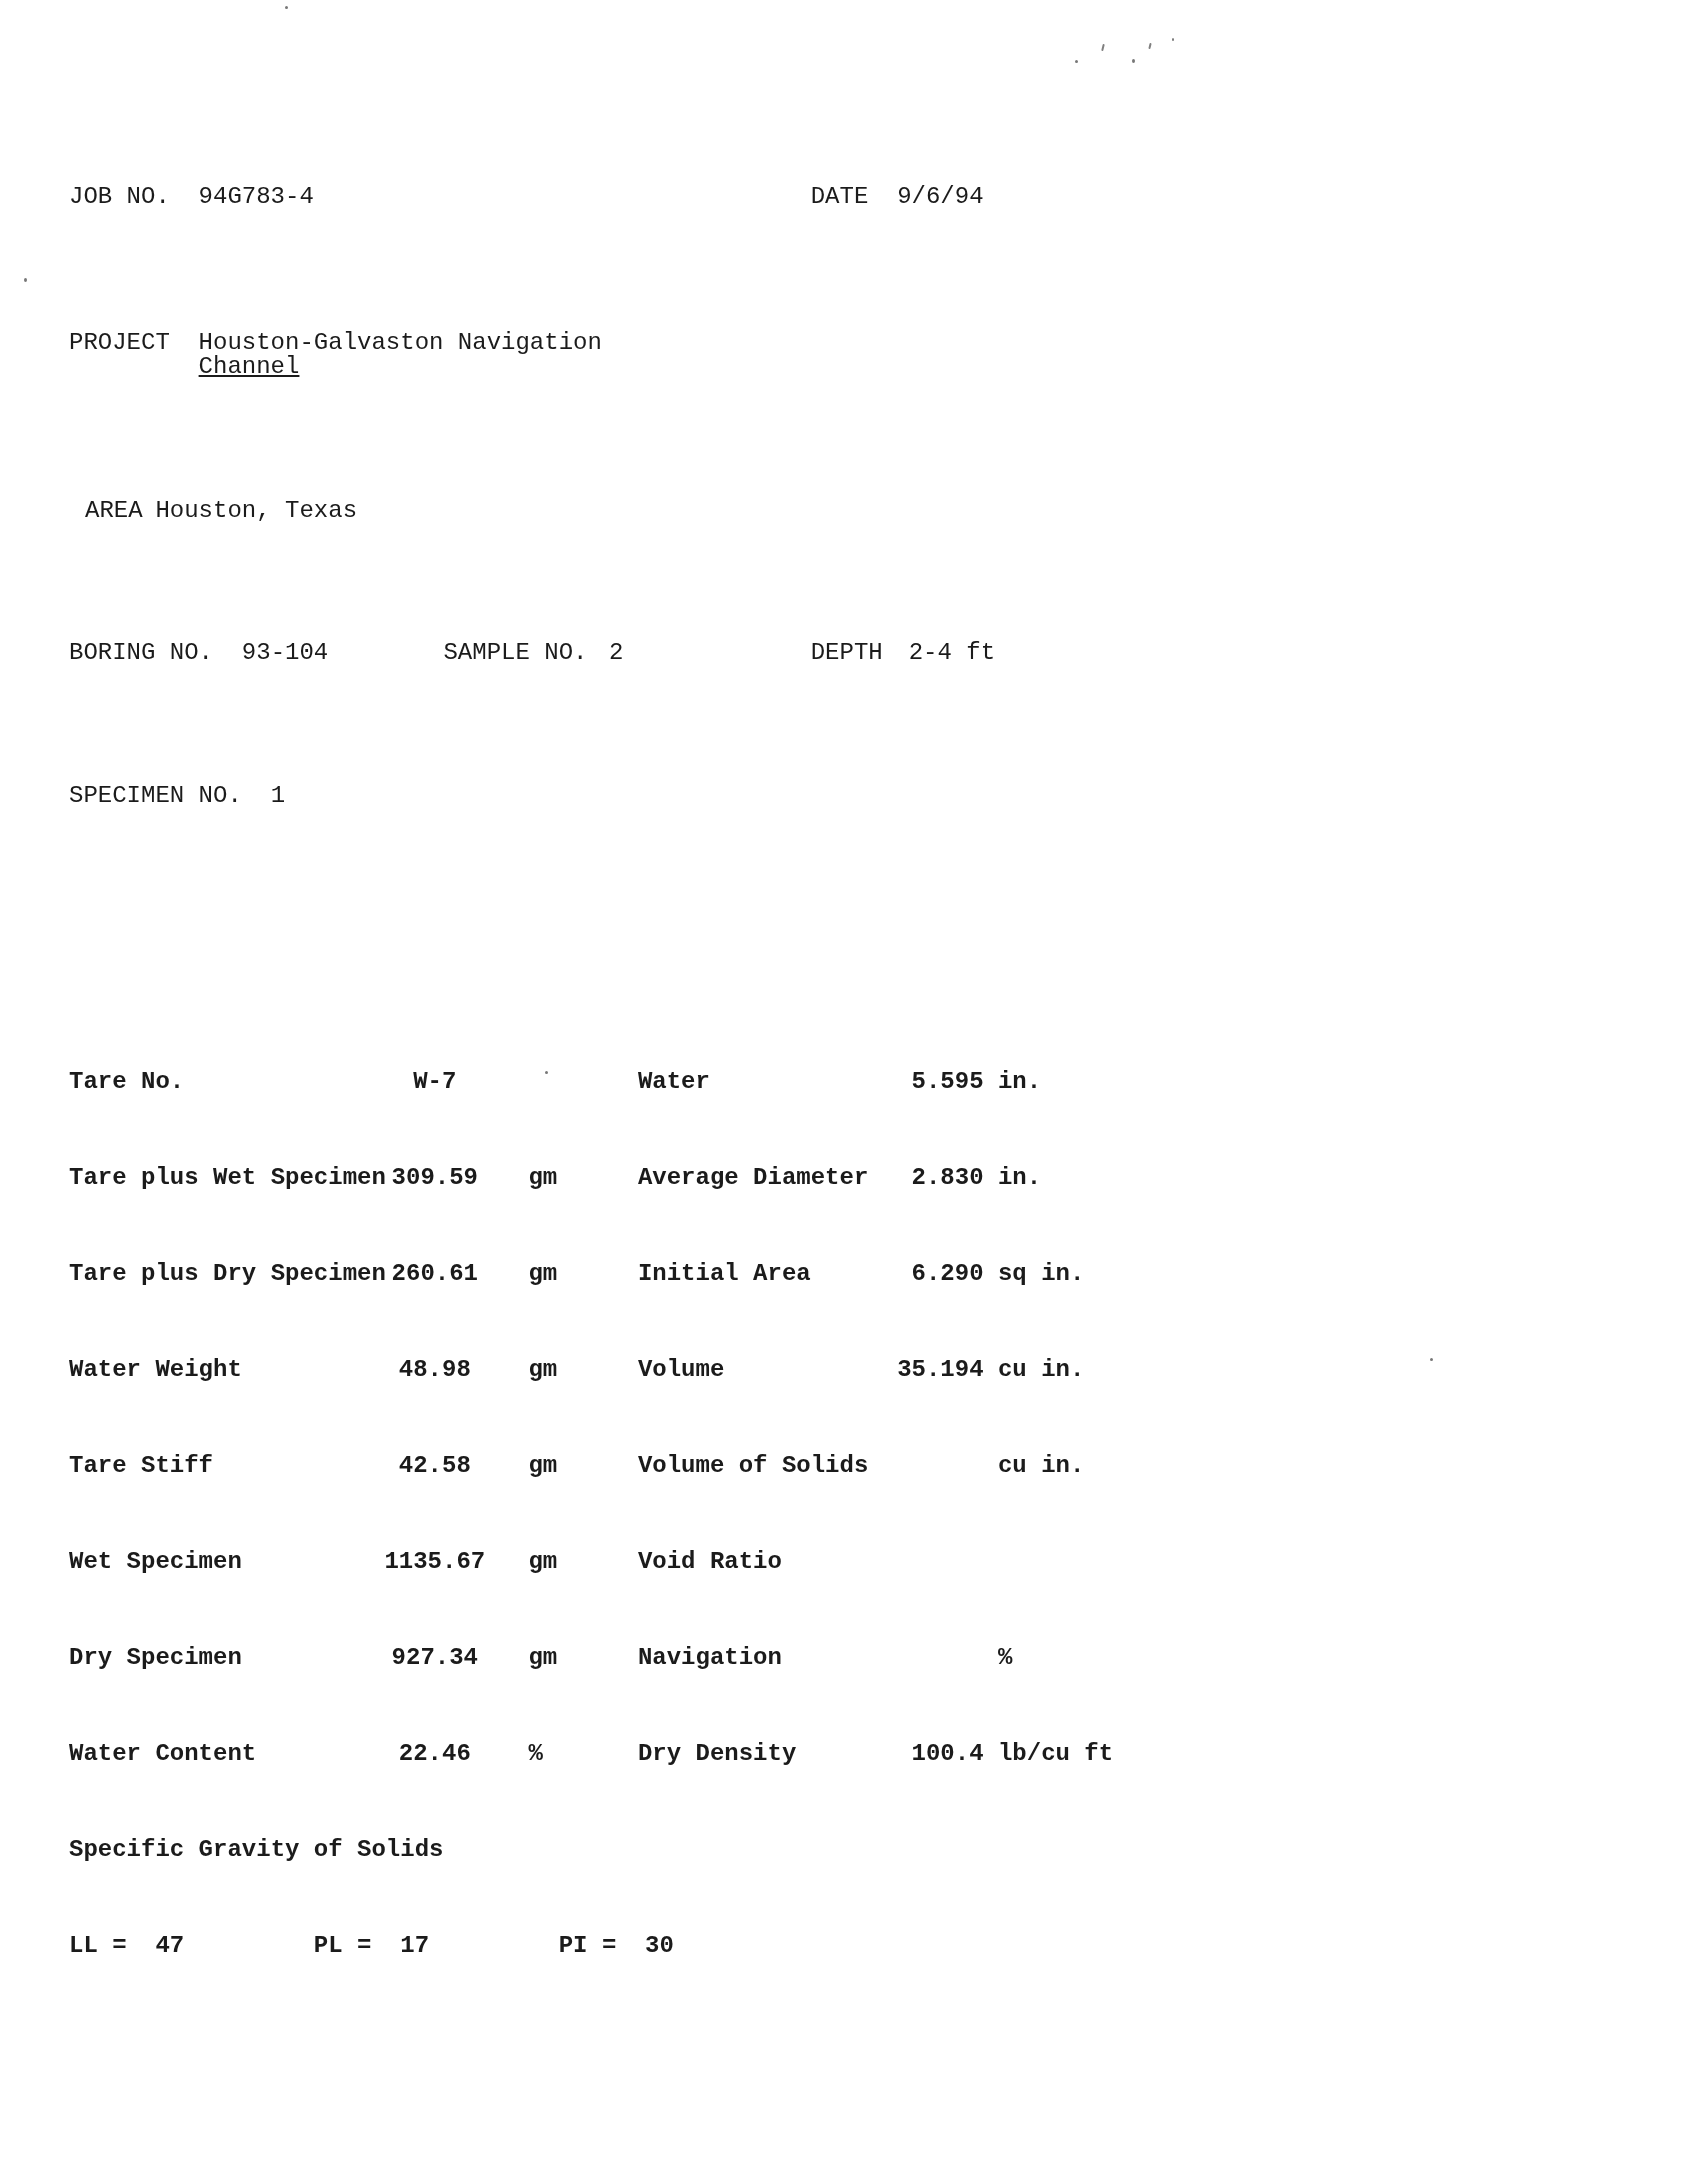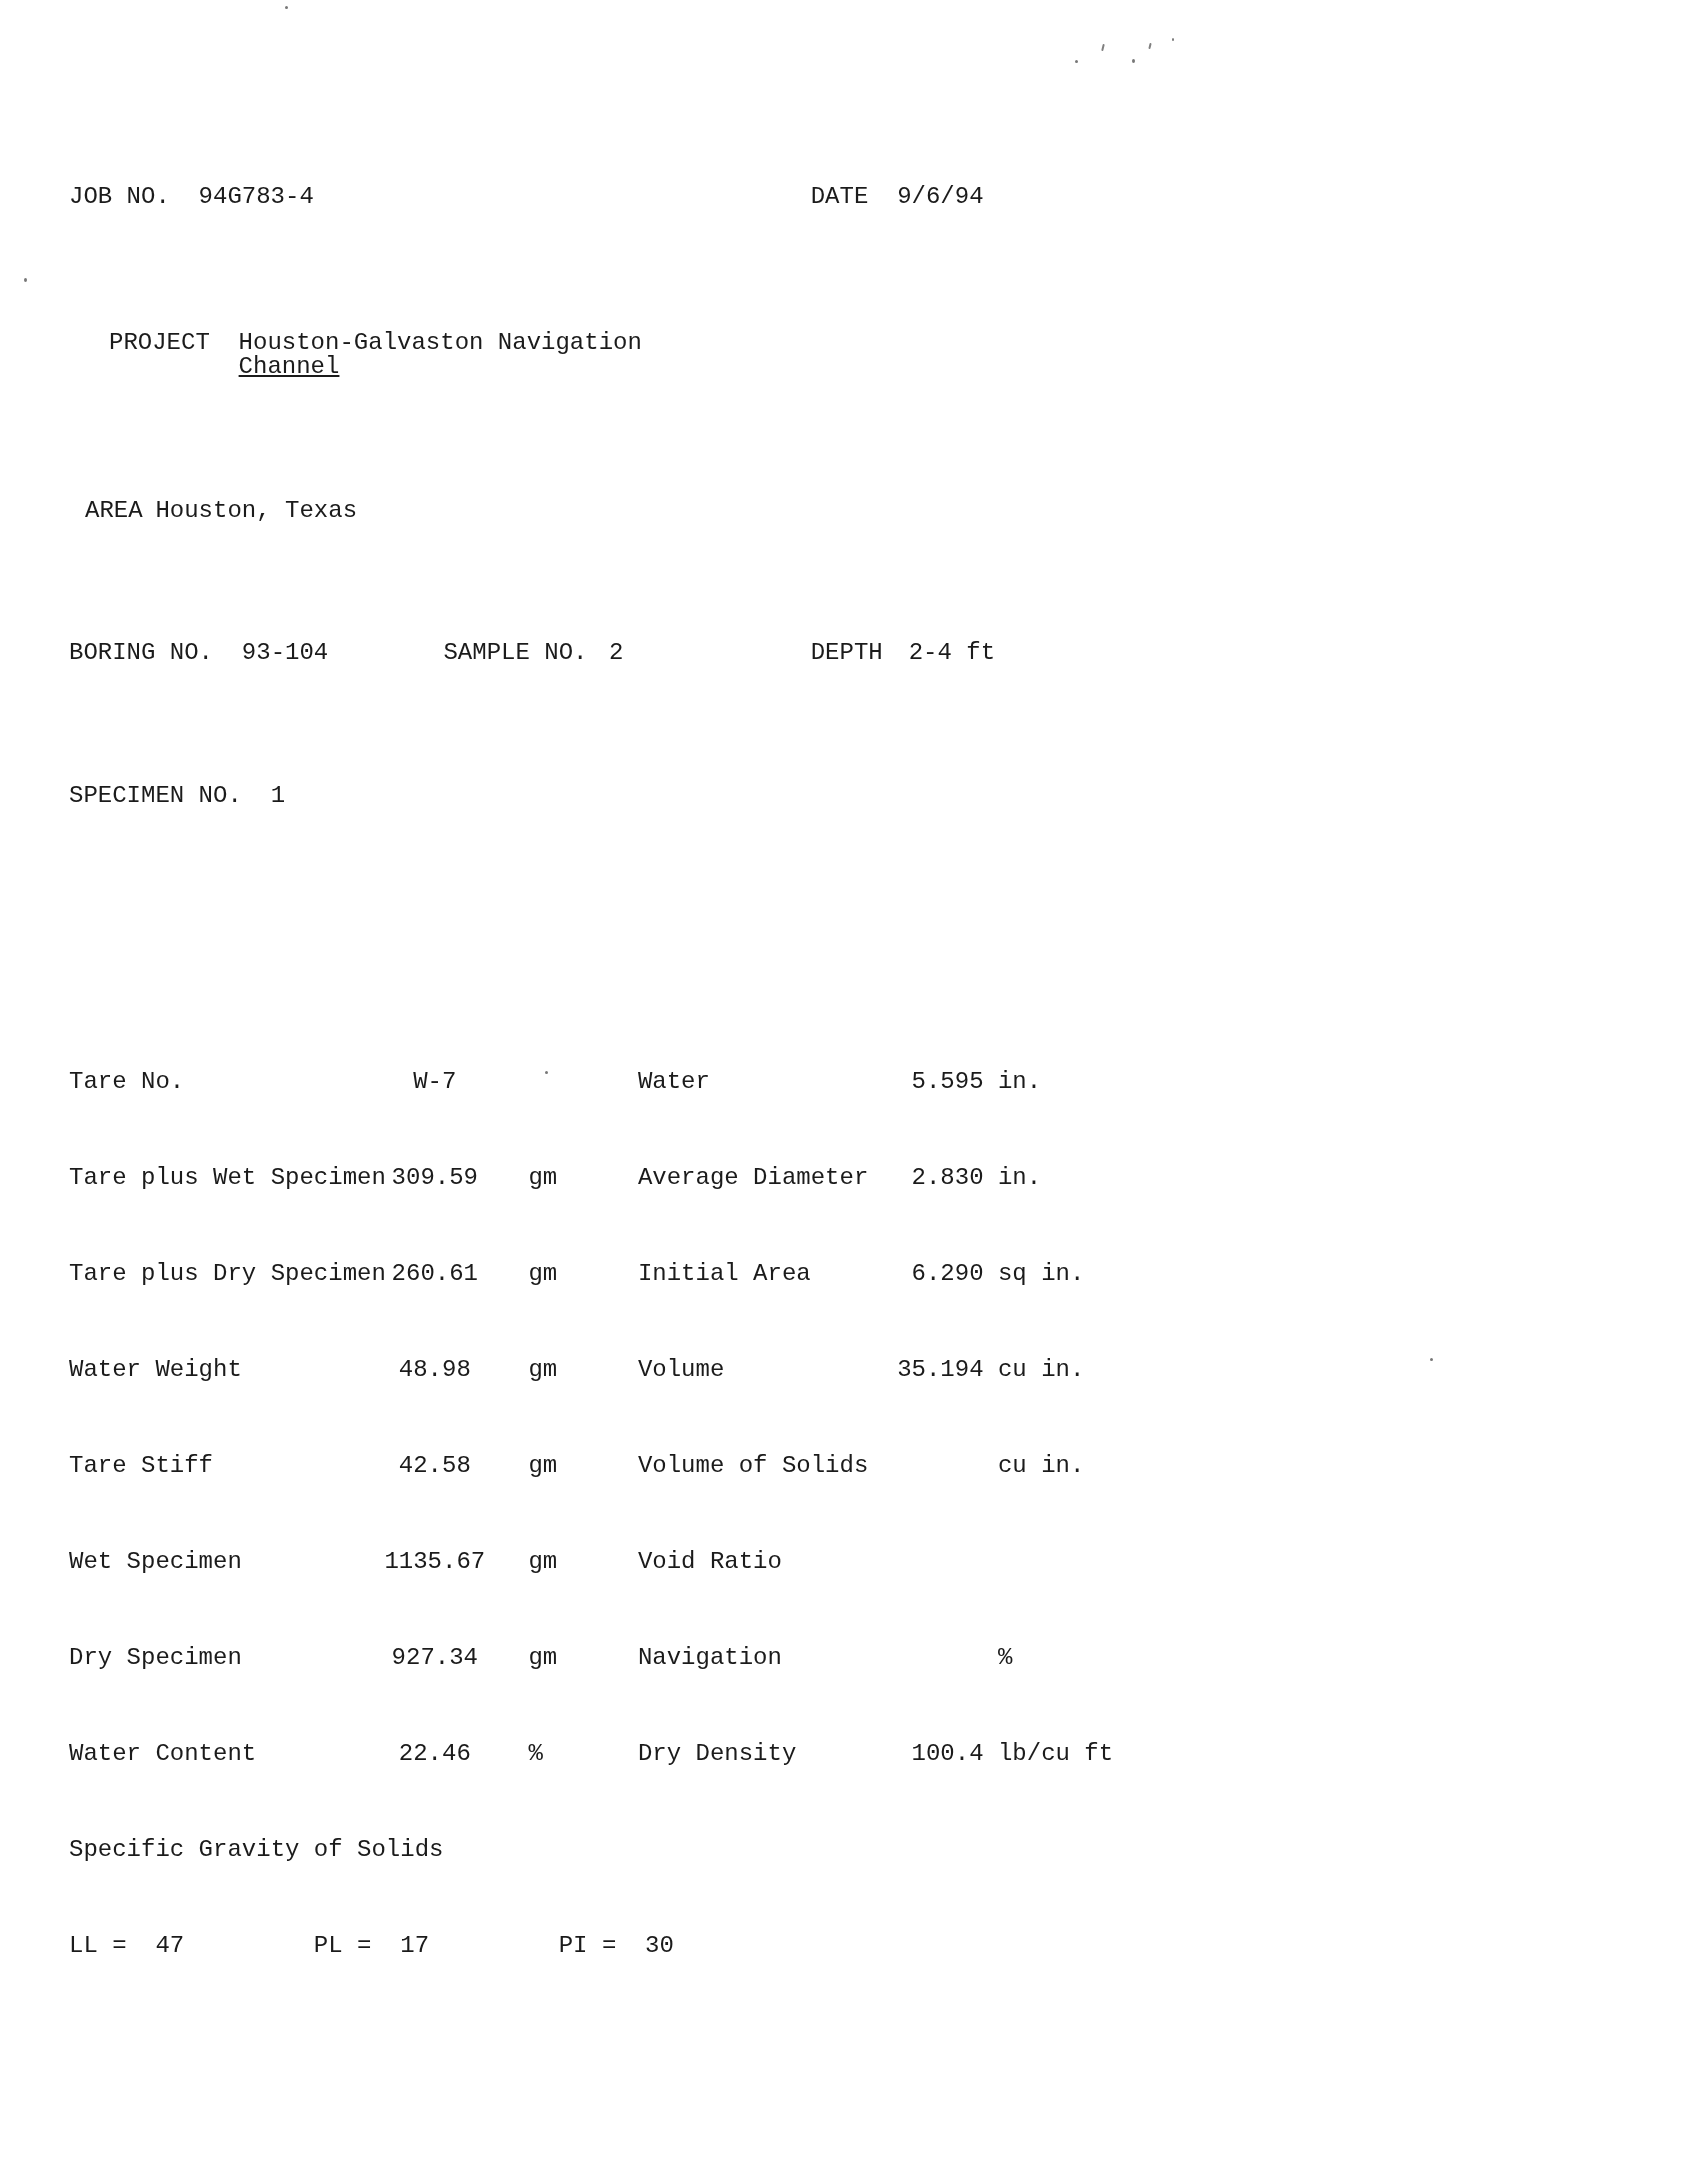--- a/index.html
+++ b/index.html
@@ -7,36 +7,36 @@
   body {
     width:1687px; height:2178px;
     position:relative; overflow:hidden;
     font-family:"Liberation Mono","DejaVu Sans Mono",monospace;
     font-size:24px; line-height:24px;
     color:#1b1b1b;
     white-space:pre;
   }
   .doc { position:absolute; left:69px; top:89px; width:1188px; }
   .line { position:relative; height:24px; }
-  .line2 { position:relative; height:48px;margin-left:40px; }
+  .line2 { position:relative; height:48px; }
   .at { position:absolute; top:0; }
   .at.l2 { top:24px;text-decoration:underline; }
   
   .pv { position:absolute; top:0; left:20ch; width:10.8ch; text-align:center; }
   .pu { position:absolute; top:0; left:31.9ch; }
   .rl { position:absolute; top:0; left:39.5ch; }
   .rv { position:absolute; top:0; left:51.5ch; width:12ch; text-align:right; }
   .ru { position:absolute; top:0; left:64.5ch; }
   
   #block-project { margin-top:26px; }
   #line-area { margin-top:24px; }
   #line-boring { margin-top:22px; }
   #line-specimen { margin-top:23px; }
   #block-class { margin-top:24px; }
-  #block-props { margin-top:46px; }
+  #block-props { margin-top:46px;font-weight:bold; }
   
   .speck { position:absolute; background:#4a4a4a; border-radius:50%; opacity:.75; }
   .tick  { position:absolute; background:#4a4a4a; opacity:.7; transform:rotate(14deg); border-radius:1px; }
 </style>
 </head>
 <body>
 
 
 
 <div class="doc">

